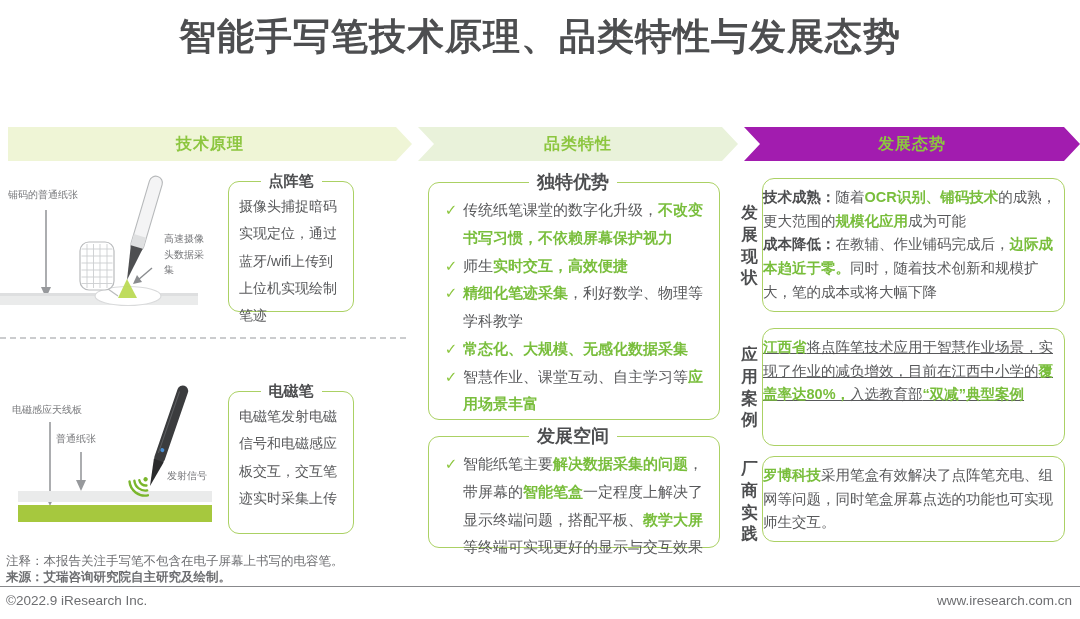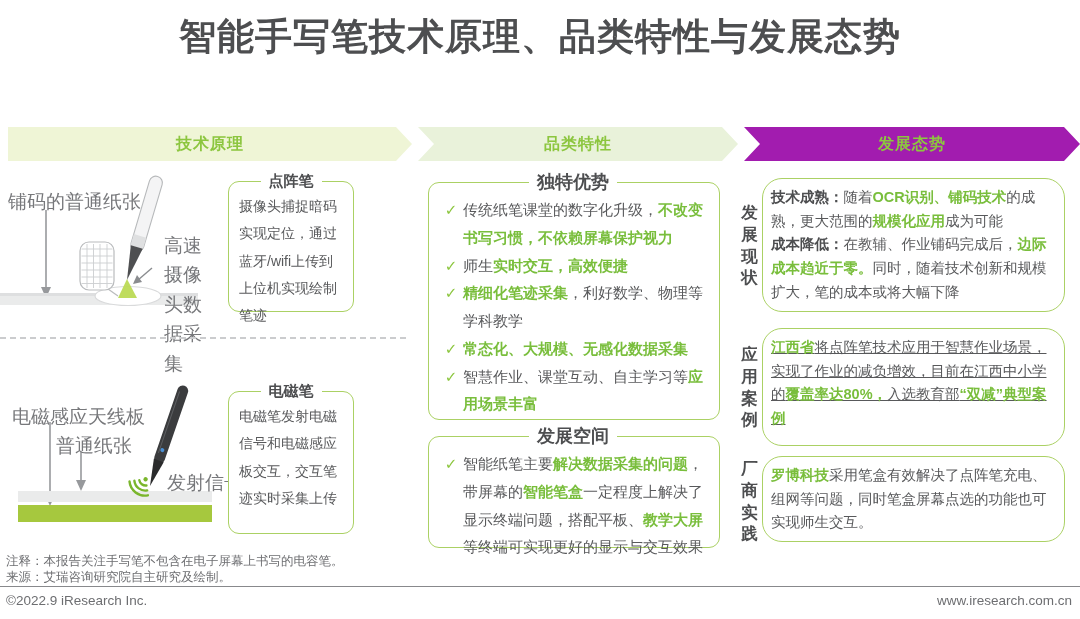--- a/index.html
+++ b/index.html
@@ -15,21 +15,21 @@
   .arrow { position:absolute; top:127px; height:34px; display:flex; align-items:center; justify-content:center; }
   .arrow span { font-size:16px; font-weight:bold; color:#8CC63F; letter-spacing:1px; }
   .arrow1 { left:8px;   width:404px; background:#EFF5D6;
     clip-path:polygon(0 0, calc(100% - 16px) 0, 100% 50%, calc(100% - 16px) 100%, 0 100%); }
   .arrow2 { left:418px; width:320px; background:#E9F2DA;
     clip-path:polygon(0 0, calc(100% - 16px) 0, 100% 50%, calc(100% - 16px) 100%, 0 100%, 16px 50%); }
   .arrow3 { left:744px; width:336px; background:#a21caf;
     clip-path:polygon(0 0, calc(100% - 16px) 0, 100% 50%, calc(100% - 16px) 100%, 0 100%, 16px 50%); }
 
   
-  .scene-label { position:absolute; font-size:19px; color:#77787B; line-height:1.55; }
+  .scene-label { position:absolute; font-size:10px; color:#77787B; line-height:1.55; }
   .lbl-paper1   { left:8px;   top:187px; }
   .lbl-camera   { left:164px; top:231px; width:44px; }
   .lbl-antenna  { left:12px;  top:402px; }
   .lbl-paper2   { left:56px;  top:431px; }
   .lbl-signal   { left:167px; top:468px;text-align:right; }
   .scene-svg { position:absolute; left:0; }
   .svg1 { top:170px; } .svg2 { top:360px; }
   .dashed-divider { position:absolute; left:0; top:337px; width:406px; height:0;
     border-top:2px dashed #CBCCCE; }
 
@@ -56,27 +56,27 @@
 
   .seg-n  { color:#58595B; }
   .seg-g  { color:#79BE3C; font-weight:bold; }
   .seg-db { color:#4D4E50; font-weight:bold; }
 
   
   .v-label { position:absolute; left:740px; width:19px; font-size:16.5px; font-weight:bold;
     color:#4D4E50; line-height:1.32; word-break:break-all; text-align:center; }
   .vl1 { top:202px; } .vl2 { top:344px; } .vl3 { top:458px; }
   .rbox { position:absolute; left:762px; width:303px; border:1.6px solid #ABD164;
-    border-radius:20px; background:#fff; padding:7px 8px; font-size:14.5px;
+    border-radius:12px; background:#fff; padding:7px 0; font-size:14.5px;
     line-height:1.63; color:#58595B; }
   .rb1 { top:178px; height:134px; } .rb2 { top:328px; height:118px;text-decoration:underline; } .rb3 { top:456px; height:86px; }
 
   
   .foot-note   { position:absolute; left:6px; top:553px; font-size:12.5px; color:#6D6E71; }
-  .foot-source { position:absolute; left:6px; top:569px; font-size:12.5px; color:#6D6E71; }
+  .foot-source { position:absolute; left:6px; top:569px; font-size:12.5px; color:#6D6E71;font-weight:bold; }
   .foot-rule   { position:absolute; left:0; right:0; top:586px; border-top:1px solid #88898C; }
   .foot-copy   { position:absolute; left:6px; top:593px; font-size:13.5px; color:#6D6E71; }
   .foot-site   { position:absolute; right:8px; top:593px; font-size:13.5px; color:#6D6E71; }
 </style>
 </head>
 <body>
 
 <div id="stage">
 
   <div class="page-title">智能手写笔技术原理、品类特性与发展态势</div>

